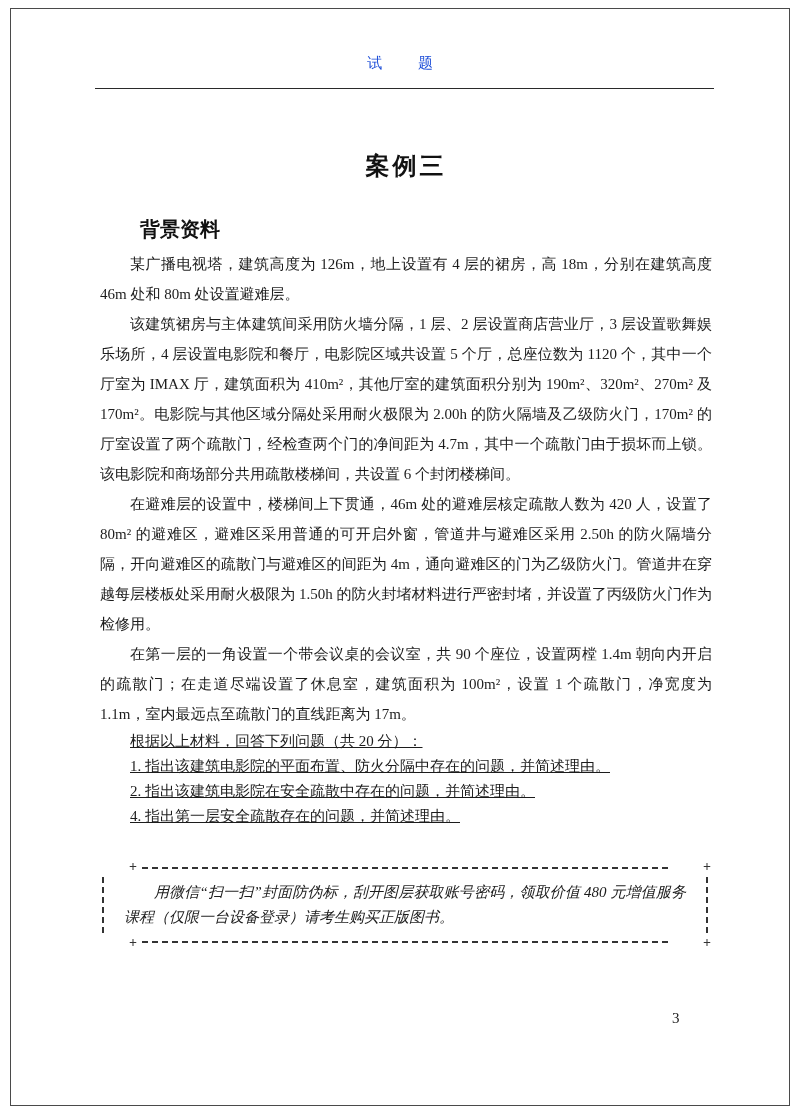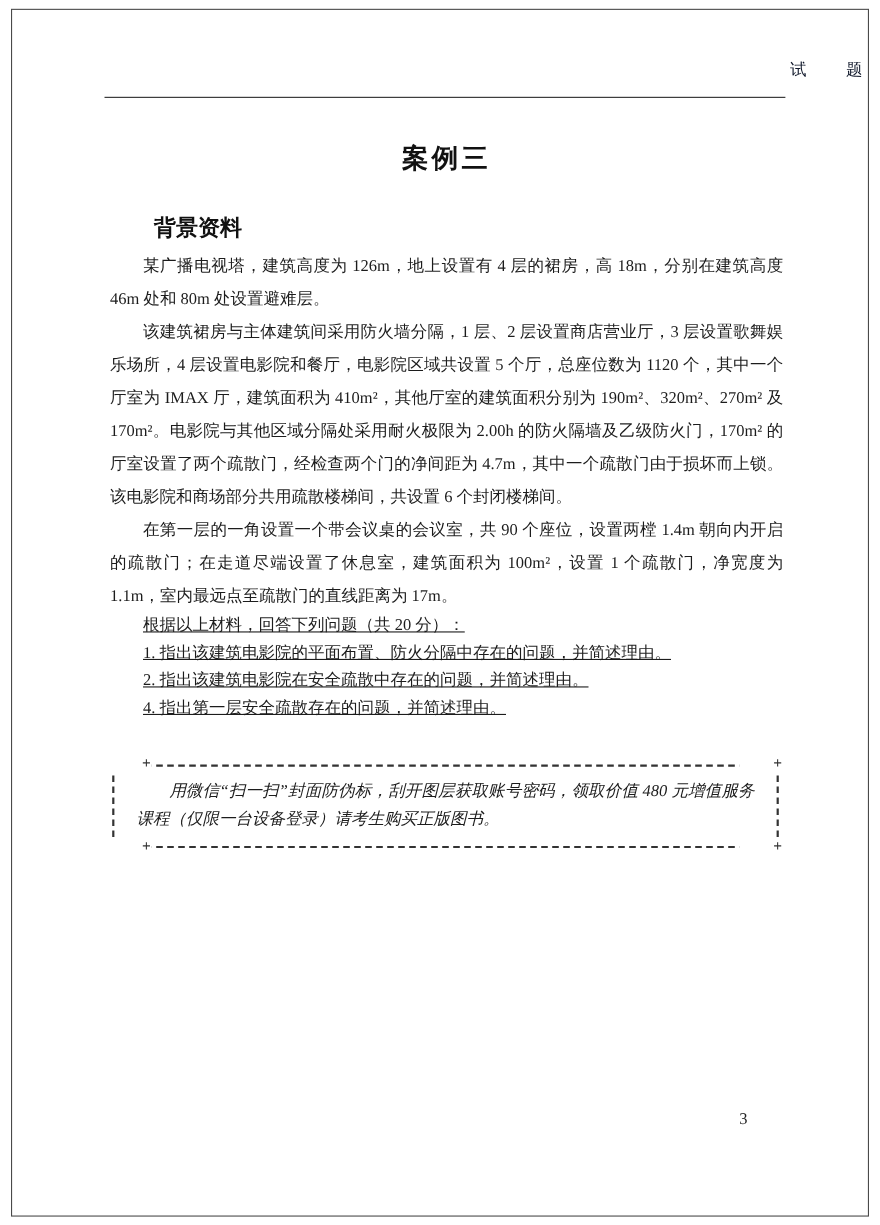--- a/index.html
+++ b/index.html
@@ -15,35 +15,35 @@
   }
   .frame {
     position: absolute;
     left: 10px; top: 8px; right: 10px; bottom: 8px;
     border: 1px solid #4a4a4a;
     pointer-events: none;
   }
   .running-head {
     position: absolute;
     top: 54px; left: 0; width: 100%;
-    text-align: right;
+    text-align: center;
     font-size: 15px;
     letter-spacing: 16px;
     text-indent: 16px; 
-    color: #0f172a;
+    color: #1d4ed8;
     font-family: Liberation Serif, serif;
   }
   .head-rule {
     position: absolute;
     top: 88px; left: 95px; right: 86px;
     border-top: 1.5px solid #2a2a2a;
   }
   .content {
     position: absolute;
-    top: 116px;
+    top: 138px;
     left: 100px;
     width: 612px;
   }
   .case-title {
     text-align: center;
     font-size: 24px;
     font-weight: bold;
     letter-spacing: 3px;
     margin: 12px 0 34px 0;
     color: #111;
@@ -118,20 +118,21 @@
   <div class="content">
 
     <div class="case-title">案例三</div>
 
     <div class="section-heading">背景资料</div>
 
     <p class="para">某广播电视塔，建筑高度为 126m，地上设置有 4 层的裙房，高 18m，分别在建筑高度 46m 处和 80m 处设置避难层。</p>
 
     <p class="para">该建筑裙房与主体建筑间采用防火墙分隔，1 层、2 层设置商店营业厅，3 层设置歌舞娱乐场所，4 层设置电影院和餐厅，电影院区域共设置 5 个厅，总座位数为 1120 个，其中一个厅室为 IMAX 厅，建筑面积为 410m²，其他厅室的建筑面积分别为 190m²、320m²、270m² 及 170m²。电影院与其他区域分隔处采用耐火极限为 2.00h 的防火隔墙及乙级防火门，170m² 的厅室设置了两个疏散门，经检查两个门的净间距为 4.7m，其中一个疏散门由于损坏而上锁。该电影院和商场部分共用疏散楼梯间，共设置 6 个封闭楼梯间。</p>
 
+    <p class="para">在避难层的设置中，楼梯间上下贯通，46m 处的避难层核定疏散人数为 420 人，设置了 80m² 的避难区，避难区采用普通的可开启外窗，管道井与避难区采用 2.50h 的防火隔墙分隔，开向避难区的疏散门与避难区的间距为 4m，通向避难区的门为乙级防火门。管道井在穿越每层楼板处采用耐火极限为 1.50h 的防火封堵材料进行严密封堵，并设置了丙级防火门作为检修用。</p>
 
     <p class="para">在第一层的一角设置一个带会议桌的会议室，共 90 个座位，设置两樘 1.4m 朝向内开启的疏散门；在走道尽端设置了休息室，建筑面积为 100m²，设置 1 个疏散门，净宽度为 1.1m，室内最远点至疏散门的直线距离为 17m。</p>
 
     <p class="question">根据以上材料，回答下列问题（共 20 分）：</p>
 
     <p class="question">1. 指出该建筑电影院的平面布置、防火分隔中存在的问题，并简述理由。</p>
 
     <p class="question">2. 指出该建筑电影院在安全疏散中存在的问题，并简述理由。</p>
 
 

